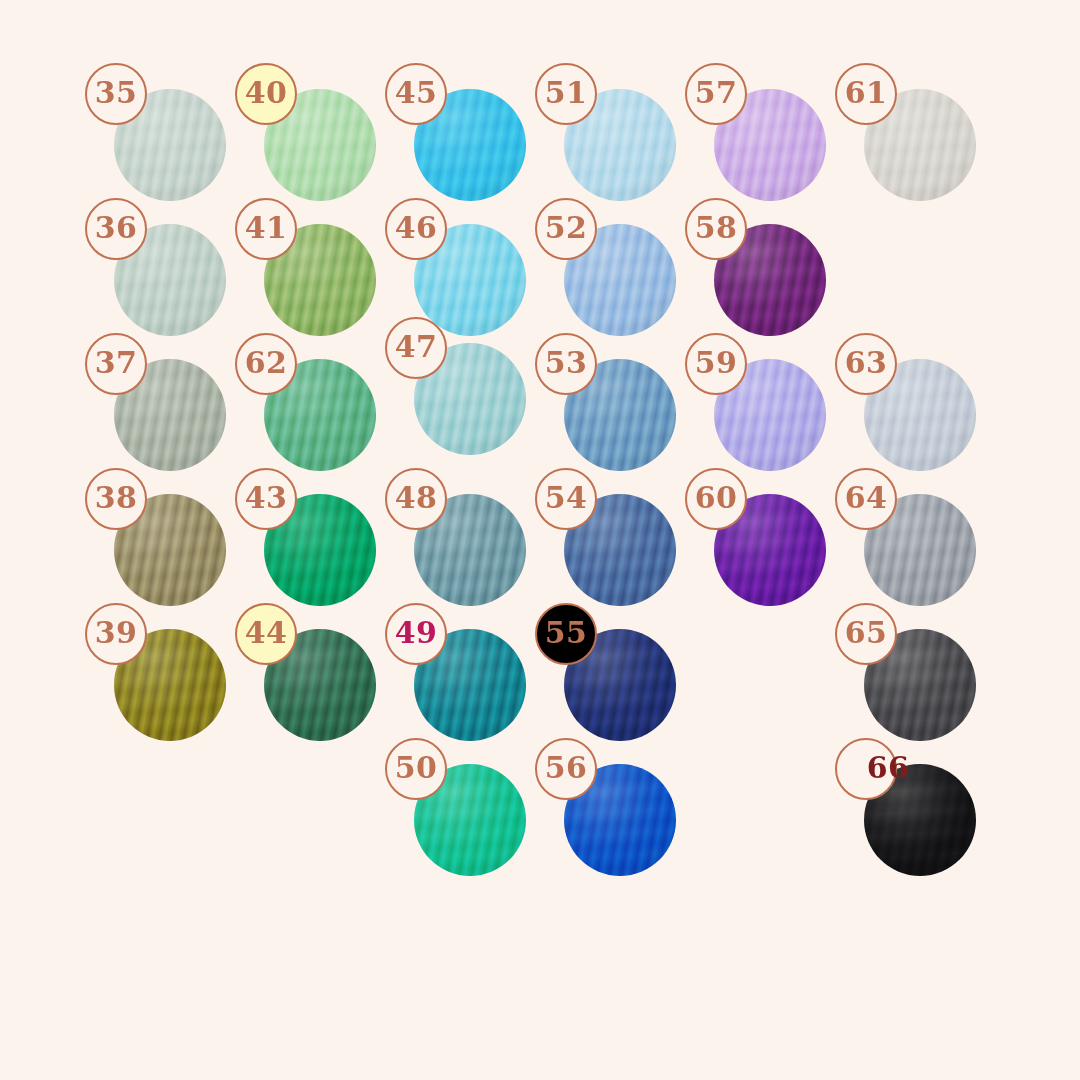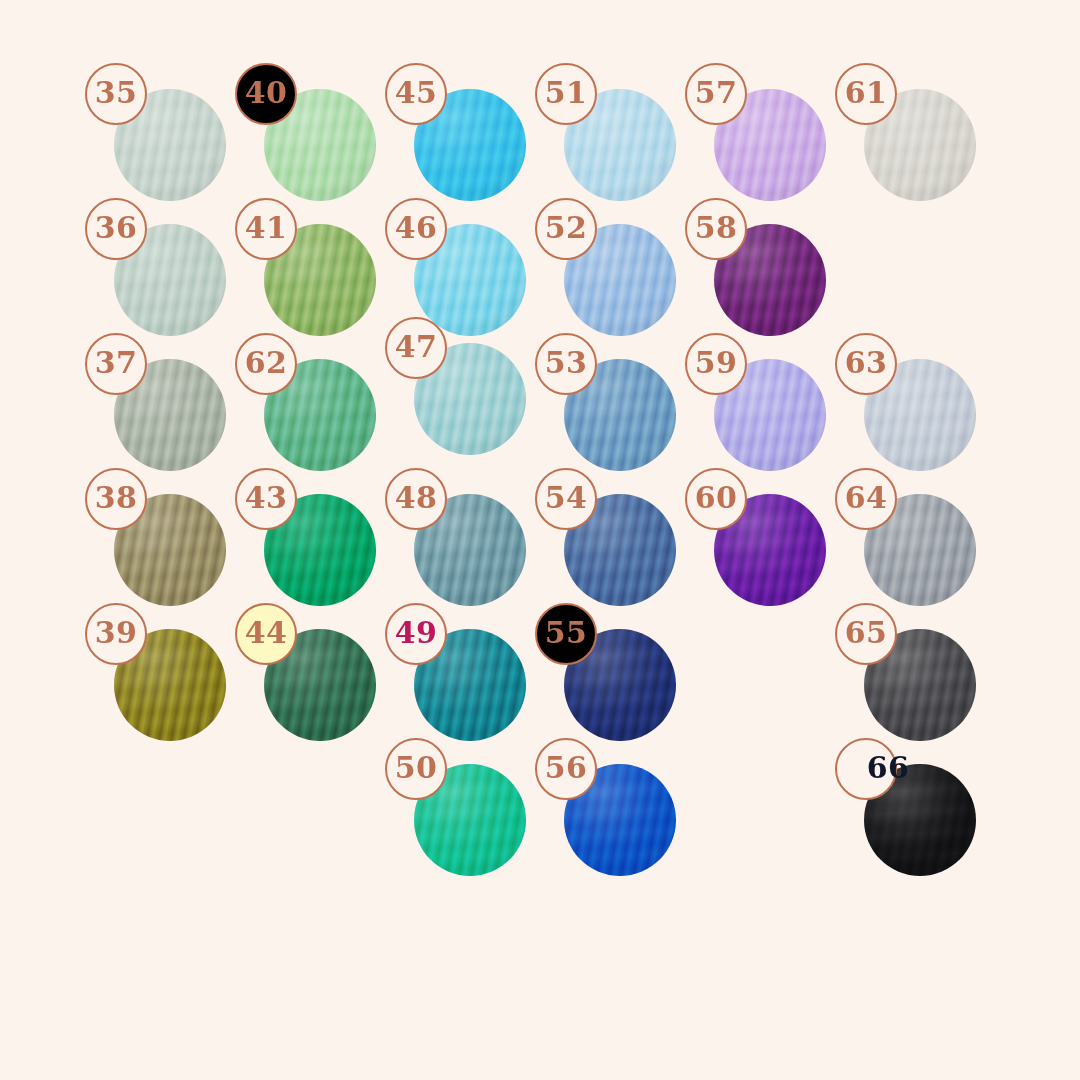--- a/index.html
+++ b/index.html
@@ -164,21 +164,21 @@
         <div class="swatch-shade"></div>
       </div>
       <div class="swatch-badge" style="background: rgb(253, 243, 237); border-color: rgb(192, 113, 79);">
         <span class="swatch-badge-label" style="color: rgb(189, 114, 84);">39</span>
       </div>
     </div>
     <div class="swatch-cell" style="left: 264px; top: 89px;">
       <div class="swatch-disc" style="background-color: rgb(174, 220, 172);">
         <div class="swatch-shade"></div>
       </div>
-      <div class="swatch-badge" style="background: #000000; border-color: rgb(192, 113, 79);">
+      <div class="swatch-badge" style="background: #fef9c3; border-color: rgb(192, 113, 79);">
         <span class="swatch-badge-label" style="color: rgb(189, 114, 84);">40</span>
       </div>
     </div>
     <div class="swatch-cell" style="left: 264px; top: 224px;">
       <div class="swatch-disc" style="background-color: rgb(140, 180, 98);">
         <div class="swatch-shade"></div>
       </div>
       <div class="swatch-badge" style="background: rgb(253, 243, 237); border-color: rgb(192, 113, 79);">
         <span class="swatch-badge-label" style="color: rgb(189, 114, 84);">41</span>
       </div>
@@ -365,16 +365,16 @@
       </div>
       <div class="swatch-badge" style="background: rgb(253, 243, 237); border-color: rgb(192, 113, 79);">
         <span class="swatch-badge-label" style="color: rgb(189, 114, 84);">65</span>
       </div>
     </div>
     <div class="swatch-cell" style="left: 864px; top: 764px;">
       <div class="swatch-disc" style="background-color: rgb(18, 18, 20);">
         <div class="swatch-shade"></div>
       </div>
       <div class="swatch-badge" style="background: rgb(253, 243, 237); border-color: rgb(192, 113, 79);">
-        <span class="swatch-badge-label" style="color: #0f172a; margin-left: 44px;">66</span>
+        <span class="swatch-badge-label" style="color: #7f1d1d; margin-left: 44px;">66</span>
       </div>
     </div>
   </div>
 
 </body></html>

